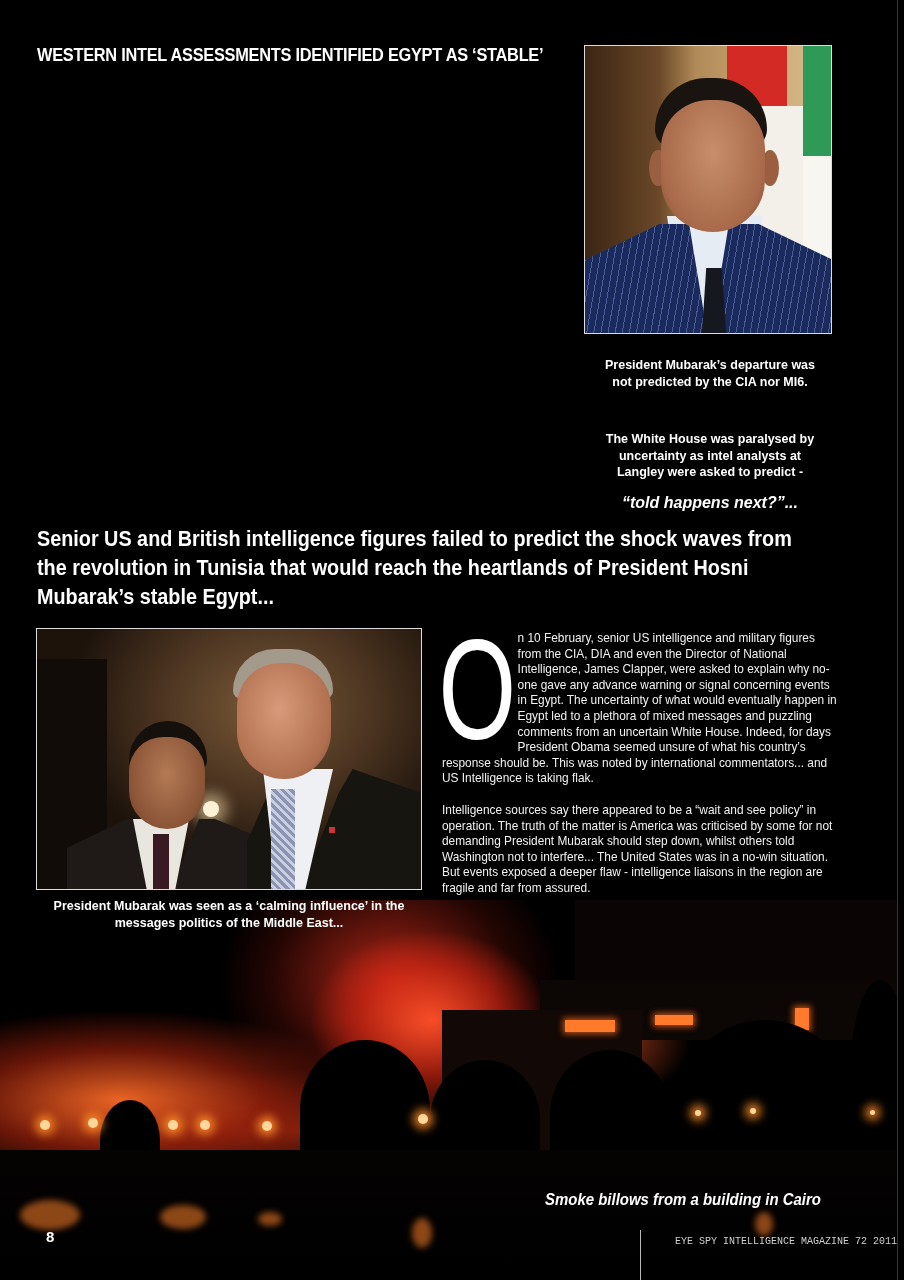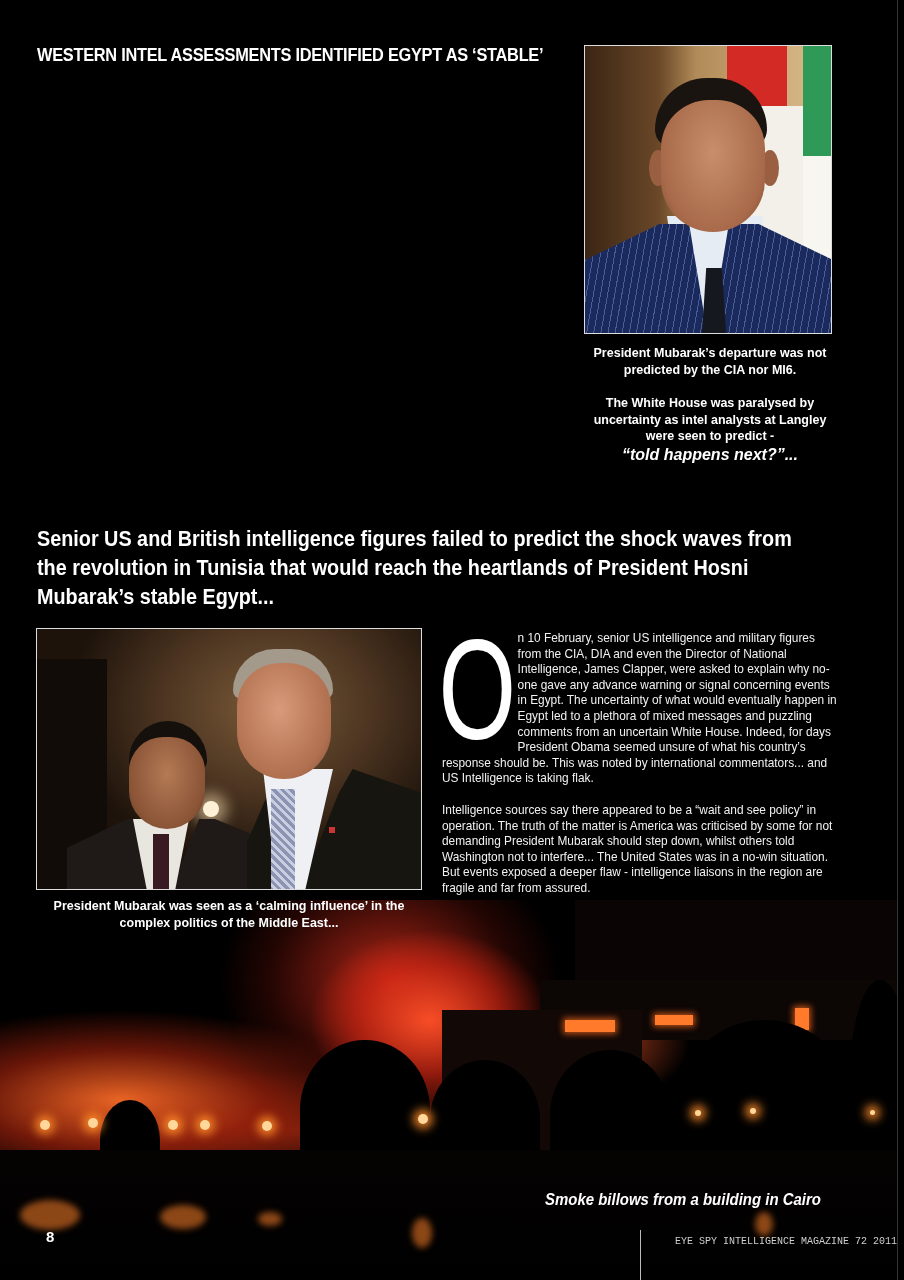--- a/index.html
+++ b/index.html
@@ -62,21 +62,21 @@
   .portrait .ear-l { position: absolute; left: 64px; top: 104px; width: 18px; height: 36px; border-radius: 50%; background: #9a5f40; }
   .portrait .ear-r { position: absolute; left: 176px; top: 104px; width: 18px; height: 36px; border-radius: 50%; background: #9a5f40; }
   .portrait .collar { position: absolute; left: 82px; top: 170px; width: 96px; height: 130px; background: #e6ecf4; clip-path: polygon(0 0, 100% 0, 80% 100%, 20% 100%); }
   .portrait .suit { position: absolute; left: 0; top: 178px; width: 248px; height: 120px; background: repeating-linear-gradient(100deg, #1b2a5c 0 6px, #4a5d96 6px 7px); clip-path: polygon(0 30%, 30% 0, 42% 0, 50% 100%, 58% 0, 70% 0, 100% 30%, 100% 100%, 0 100%); }
   .portrait .tie { position: absolute; left: 116px; top: 222px; width: 26px; height: 80px; background: #16181f; clip-path: polygon(20% 0, 80% 0, 100% 100%, 0 100%); }
 
   .portrait-caption {
     position: absolute; left: 586px; top: 345px; width: 248px; text-align: center;
     font-family: "Liberation Sans", sans-serif; font-weight: bold; font-size: 12.5px; line-height: 16.5px; z-index: 5;
   }
-  .portrait-caption p { margin: 0; }
+  .portrait-caption p { margin: 12px; }
   .portrait-caption .gap { height: 17px; }
   .portrait-caption .quote { font-style: italic; font-size: 16px; line-height: 19px; }
 
   
   .deck {
     position: absolute; left: 37px; top: 524px; width: 860px;
     font-family: "Liberation Sans", sans-serif; font-weight: bold; font-size: 22px; line-height: 29px;
     transform: scaleX(0.9); transform-origin: left top; z-index: 5;
   }
 
@@ -181,42 +181,42 @@
     <div class="suit"></div>
     <div class="tie"></div>
     <div class="ear-l"></div>
     <div class="ear-r"></div>
     <div class="hair"></div>
     <div class="face"></div>
   </div>
   <div class="portrait-caption">
     <p>President Mubarak’s departure was not predicted by the CIA nor MI6.</p>
     <div class="gap"></div>
-    <p>The White House was paralysed by uncertainty as intel analysts at Langley were seen to predict -</p>
+    <p>The White House was paralysed by uncertainty as intel analysts at Langley were asked to predict -</p>
     <p class="quote">“told happens next?”...</p>
   </div>
 
   <div class="deck">Senior US and British intelligence figures failed to predict the shock waves from the revolution in Tunisia that would reach the heartlands of President Hosni Mubarak’s stable Egypt...</div>
 
   <div class="photo2">
     <div class="door"></div>
     <div class="bulb"></div>
     <div class="m-suit"></div>
     <div class="m-shirt"></div>
     <div class="m-tie"></div>
     <div class="m-hair"></div>
     <div class="m-face"></div>
     <div class="b-suit"></div>
     <div class="b-shirt"></div>
     <div class="b-tie"></div>
     <div class="pin"></div>
     <div class="b-hair"></div>
     <div class="b-face"></div>
   </div>
-  <div class="photo2-caption">President Mubarak was seen as a ‘calming influence’ in the complex politics of the Middle East...</div>
+  <div class="photo2-caption">President Mubarak was seen as a ‘calming influence’ in the messages politics of the Middle East...</div>
 
   <div class="body-copy">
     <p><span class="dropcap">O</span><span>n 10 February, senior US intelligence and military figures from the CIA, DIA and even the Director of National Intelligence, James Clapper, were asked to explain why no-one gave any advance warning or signal concerning events in Egypt. The uncertainty of what would eventually happen in Egypt led to a plethora of mixed messages and puzzling comments from an uncertain White House. Indeed, for days President Obama seemed unsure of what his country’s response should be. This was noted by international commentators... and US Intelligence is taking flak.</span></p>
     <p>Intelligence sources say there appeared to be a “wait and see policy” in operation. The truth of the matter is America was criticised by some for not demanding President Mubarak should step down, whilst others told Washington not to interfere... The United States was in a no-win situation. But events exposed a deeper flaw - intelligence liaisons in the region are fragile and far from assured.</p>
   </div>
 
   <div class="photo3-caption">Smoke billows from a building in Cairo</div>
   <div class="page-number">8</div>
   <div class="footer-rule"></div>
   <div class="footer-masthead">EYE SPY INTELLIGENCE MAGAZINE 72 2011</div>

